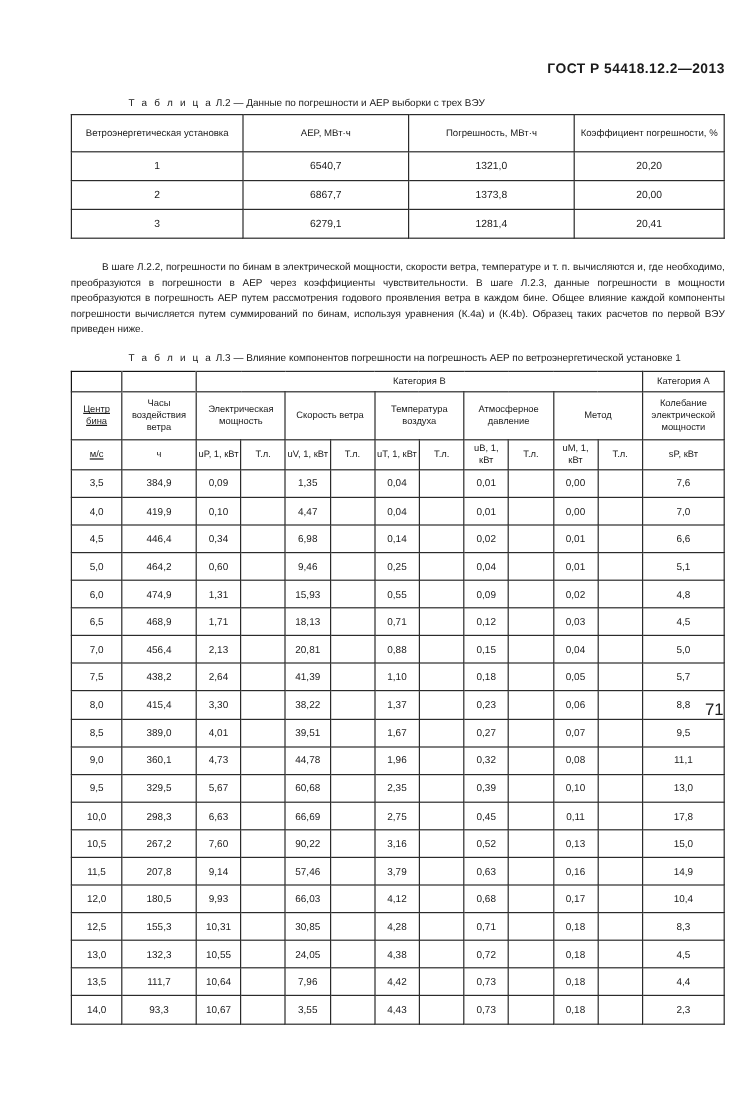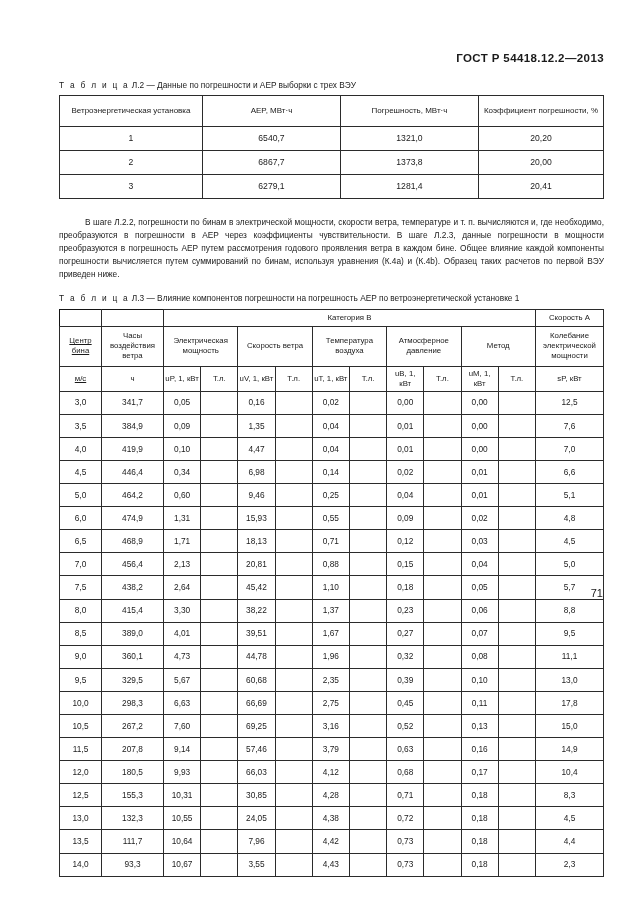--- a/index.html
+++ b/index.html
@@ -38,20 +38,21 @@
     top: 80px;
     width: 545px;
   }
   .tbl-caption {
     font-size: 8.3px;
     margin: 0 0 4px 0;
     line-height: 1.35;
   }
   .tbl-caption .spaced {
     letter-spacing: 1.8px;
+    margin-left: 48px;
   }
   .ital { }
 
   table.doc {
     border-collapse: collapse;
     width: 545px;
     table-layout: fixed;
   }
   table.doc th, table.doc td {
     border: 1px solid #2b2b2b;
@@ -88,21 +89,21 @@
   .tl-col { width: 26px; }
   .bincenter-col { width: 39px; text-decoration: underline; }
   .hours-col { width: 59px; }
   .val-col { width: 56px; }
   .sp-col { width: 65px; }
 
   .page-number {
     position: absolute;
     right: 43px;
     bottom: 52px;
-    font-size: 11px;
+    font-size: 14px;
   }
 </style>
 </head>
 <body>
 
 <div class="page">
 
   <div class="std-header">ГОСТ Р 54418.12.2—2013</div>
 
   <div class="content">
@@ -151,21 +152,21 @@
       <span>Л.3</span>
       <span>— Влияние компонентов погрешности на погрешность <span class="ital">AEP</span> по ветроэнергетической установке 1</span>
     </p>
 
     <table class="doc outer-thick" id="table-l3">
       <thead>
         <tr class="hcat">
           <td class="bincenter-col" style="border-bottom:none;border-left:none;border-top:none"></td>
           <td class="hours-col" style="border-bottom:none;border-top:none"></td>
           <td colspan="10">Категория B</td>
-          <td class="sp-col">Скорость A</td>
+          <td class="sp-col">Категория A</td>
         </tr>
         <tr class="hname">
           <td class="bincenter-col">Центр бина</td>
           <td class="hours-col">Часы воздействия ветра</td>
           <td colspan="2">Электрическая мощность</td>
           <td colspan="2">Скорость ветра</td>
           <td colspan="2">Температура воздуха</td>
           <td colspan="2">Атмосферное давление</td>
           <td colspan="2">Метод</td>
           <td class="sp-col">Колебание электричес­кой мощности</td>
@@ -181,35 +182,20 @@
             <td class="tl-col">Т.л.</td>
             <td class="val-col"><span class="ital">uВ</span>, 1, кВт</td>
             <td class="tl-col">Т.л.</td>
             <td class="val-col"><span class="ital">uМ</span>, 1, кВт</td>
             <td class="tl-col">Т.л.</td>
             <td class="sp-col"><span class="ital">sP</span>, кВт</td>
           </tr>
       </thead>
       <tbody id="table-l3-body">
           <tr>
-            <td>3,0</td>
-            <td>341,7</td>
-            <td>0,05</td>
-            <td></td>
-            <td>0,16</td>
-            <td></td>
-            <td>0,02</td>
-            <td></td>
-            <td>0,00</td>
-            <td></td>
-            <td>0,00</td>
-            <td></td>
-            <td>12,5</td>
-          </tr>
-          <tr>
             <td>3,5</td>
             <td>384,9</td>
             <td>0,09</td>
             <td></td>
             <td>1,35</td>
             <td></td>
             <td>0,04</td>
             <td></td>
             <td>0,01</td>
             <td></td>
@@ -305,21 +291,21 @@
             <td></td>
             <td>0,04</td>
             <td></td>
             <td>5,0</td>
           </tr>
           <tr>
             <td>7,5</td>
             <td>438,2</td>
             <td>2,64</td>
             <td></td>
-            <td>45,42</td>
+            <td>41,39</td>
             <td></td>
             <td>1,10</td>
             <td></td>
             <td>0,18</td>
             <td></td>
             <td>0,05</td>
             <td></td>
             <td>5,7</td>
           </tr>
           <tr>
@@ -395,21 +381,21 @@
             <td></td>
             <td>0,11</td>
             <td></td>
             <td>17,8</td>
           </tr>
           <tr>
             <td>10,5</td>
             <td>267,2</td>
             <td>7,60</td>
             <td></td>
-            <td>69,25</td>
+            <td>90,22</td>
             <td></td>
             <td>3,16</td>
             <td></td>
             <td>0,52</td>
             <td></td>
             <td>0,13</td>
             <td></td>
             <td>15,0</td>
           </tr>
           <tr>

